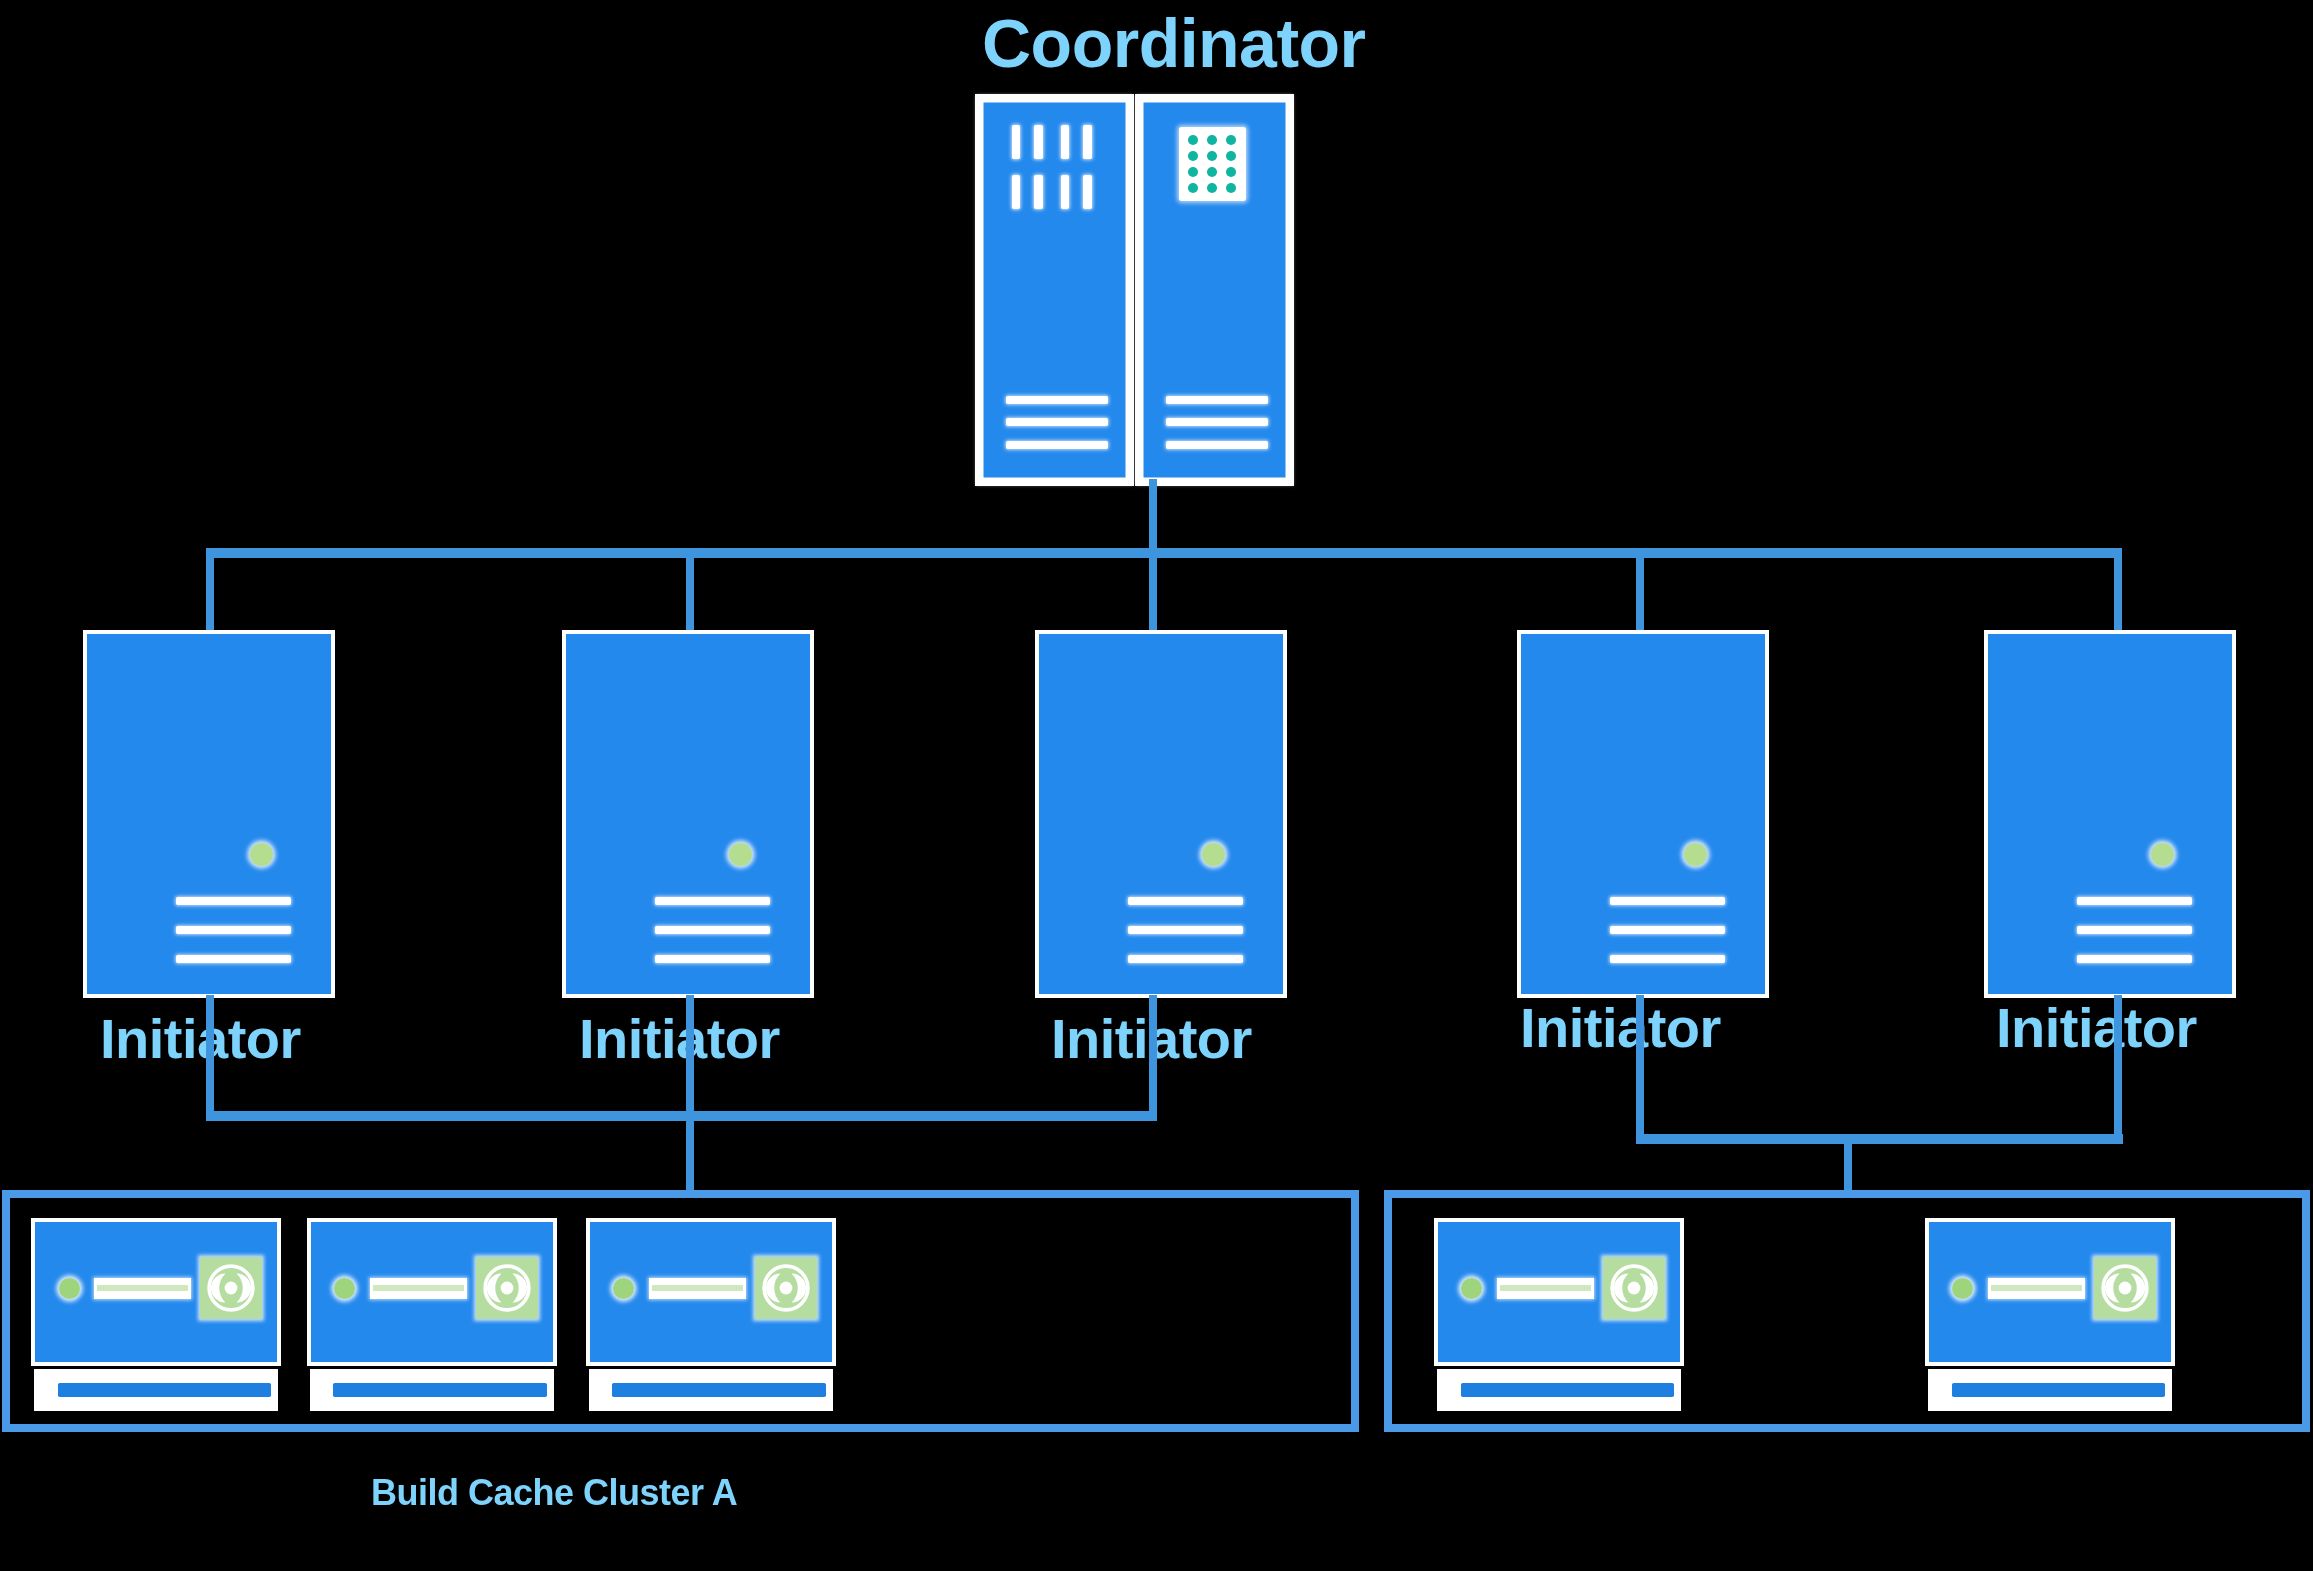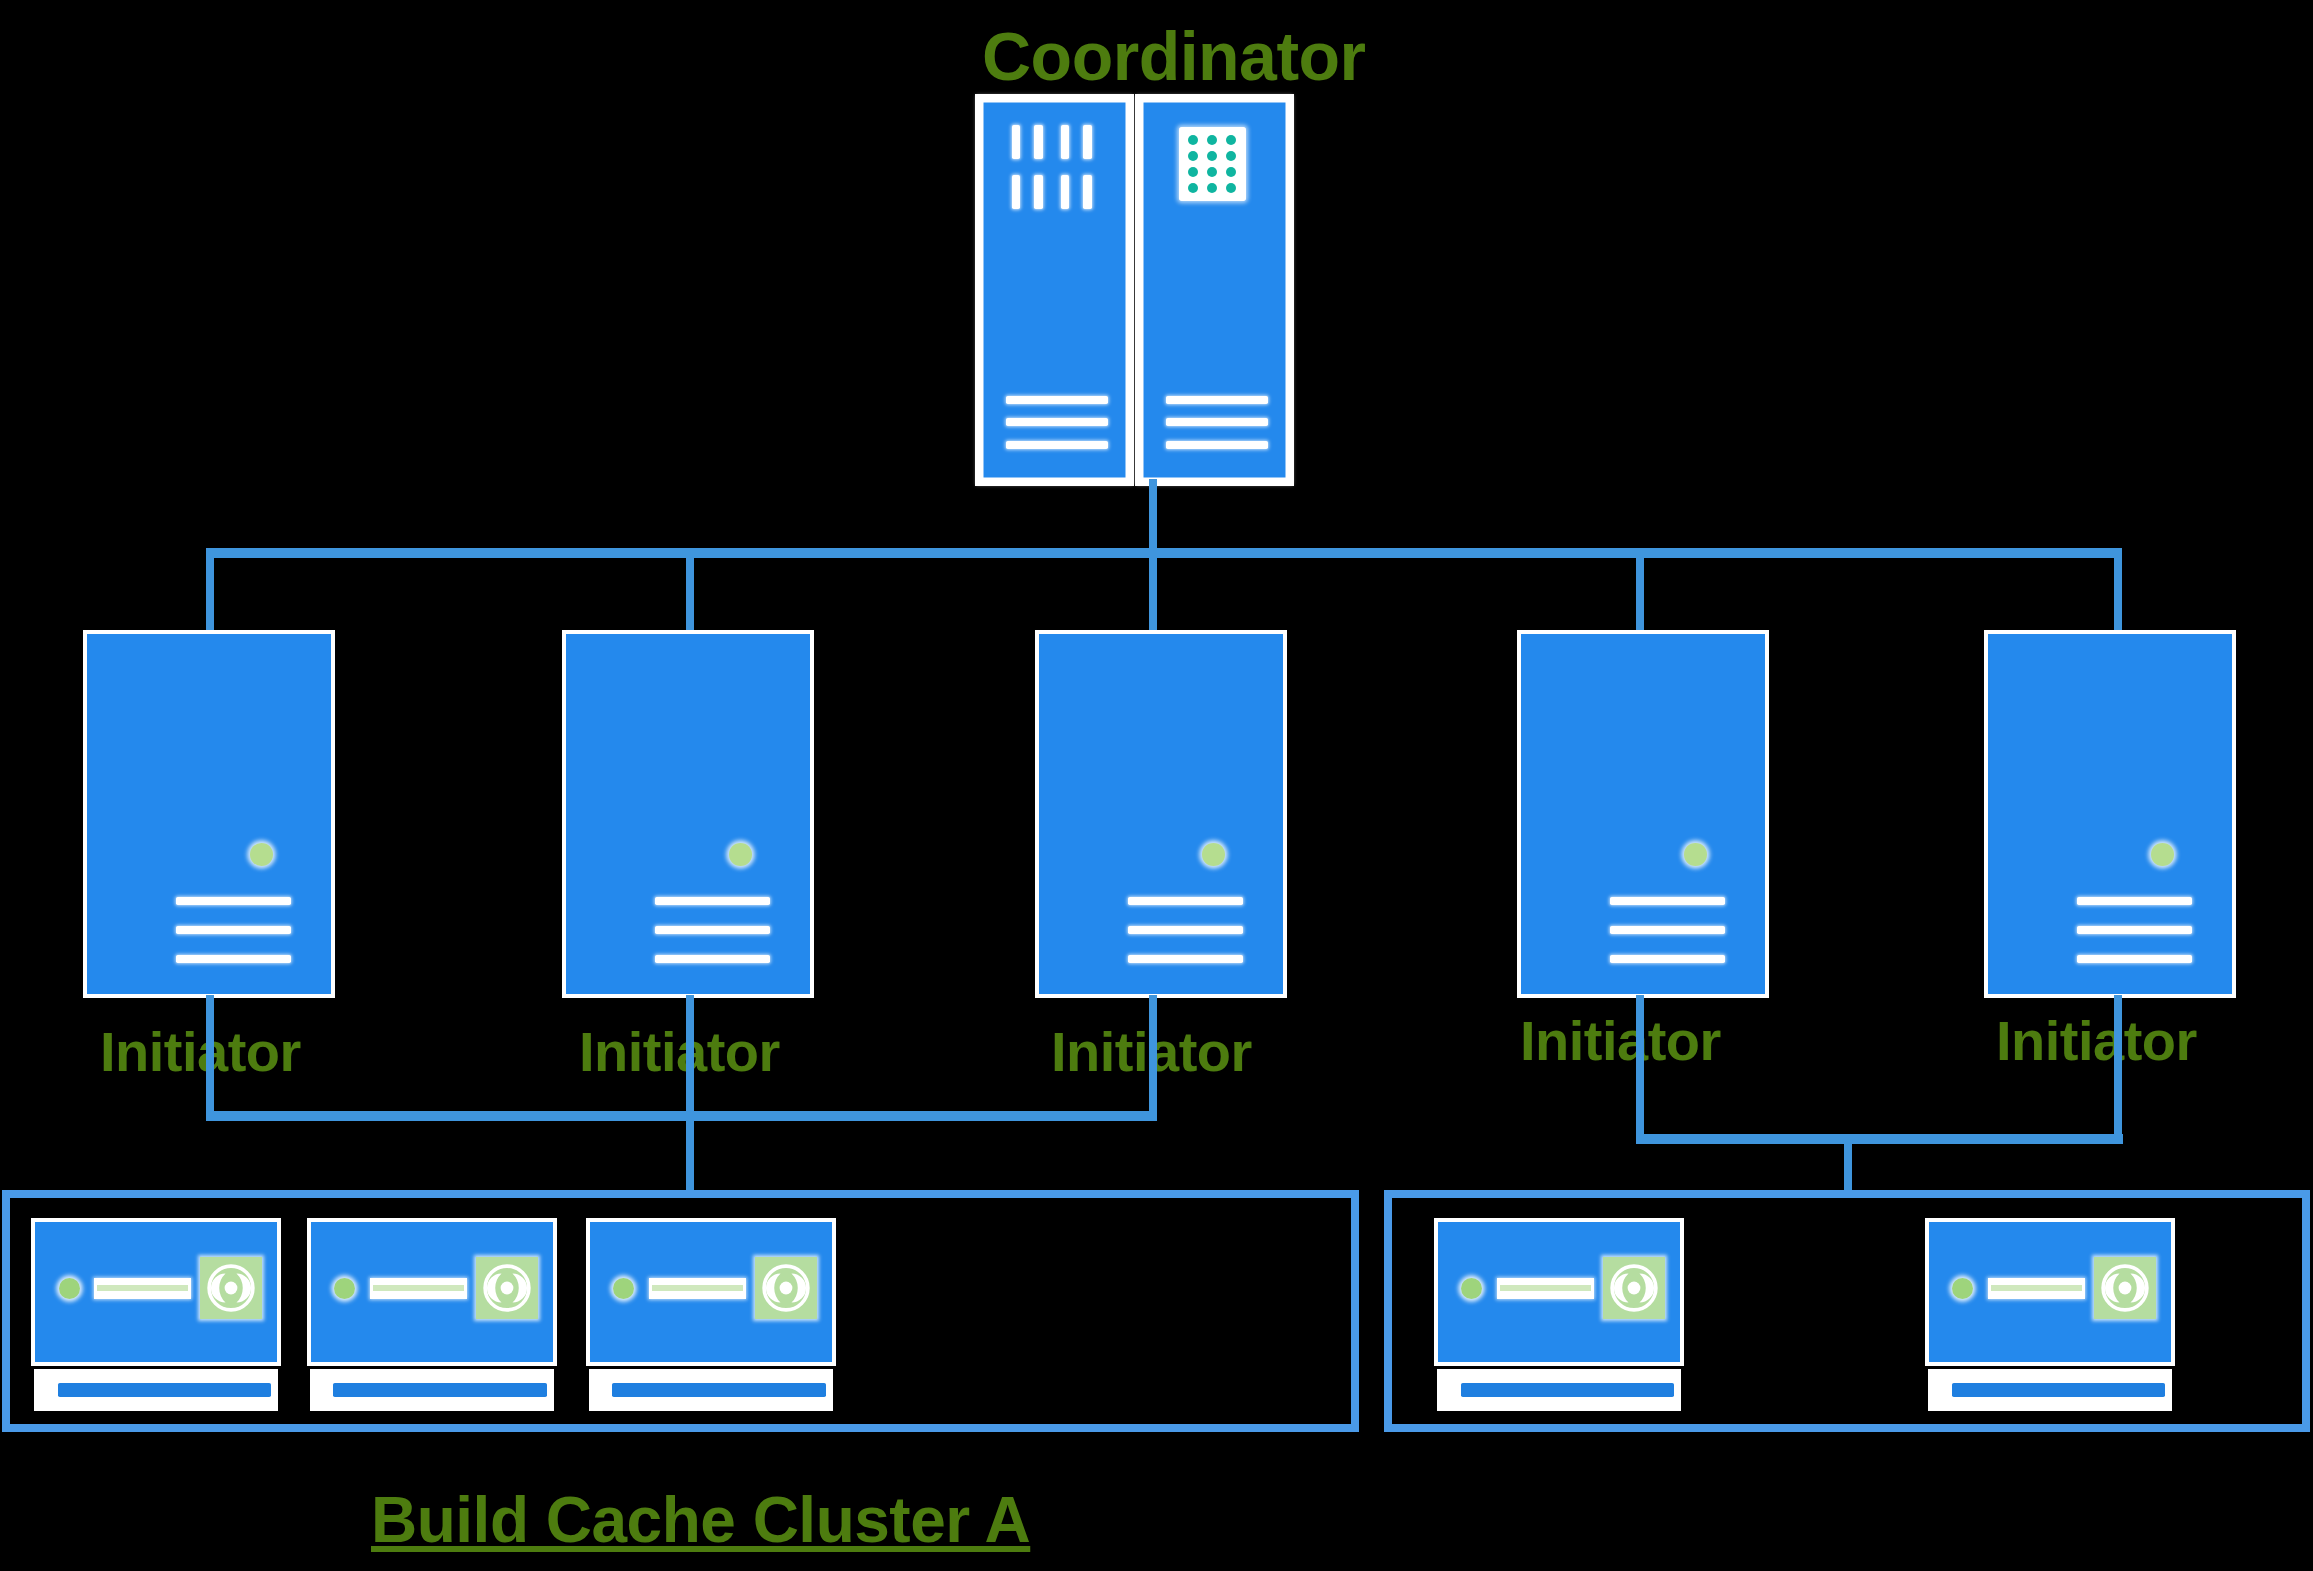--- a/index.html
+++ b/index.html
@@ -13,26 +13,25 @@
     width:2313px;
     height:1571px;
     background:#000000;
     overflow:hidden;
   }
 
   
   .abs{position:absolute;}
   .label{
     position:absolute;
-    color:#4d7c0f;
+    color:#7dd3fc;
     font-weight:bold;
     white-space:nowrap;
     letter-spacing:-0.5px;
     line-height:1;
-    margin-top:13px;
   }
 
   
   .conn{position:absolute;background:#3f95dd;}
   .conn-h{height:10px;}
   .conn-v{width:8.1px;}
 
   
   #coordinator-title{
     left:982px; top:9px;
@@ -148,22 +147,21 @@
   }
 
   
   .cluster-box{
     position:absolute;
     border:8.1px solid #4a9ae8;
     background:#000000;
     box-sizing:border-box;
   }
   .cluster-label{
-    font-size:64px;
-    text-decoration:underline;
+    font-size:36px;
   }
 
   
   .cache-node{
     position:absolute;
     width:244px;
     height:190px;
   }
   .cache-body{
     position:absolute;

